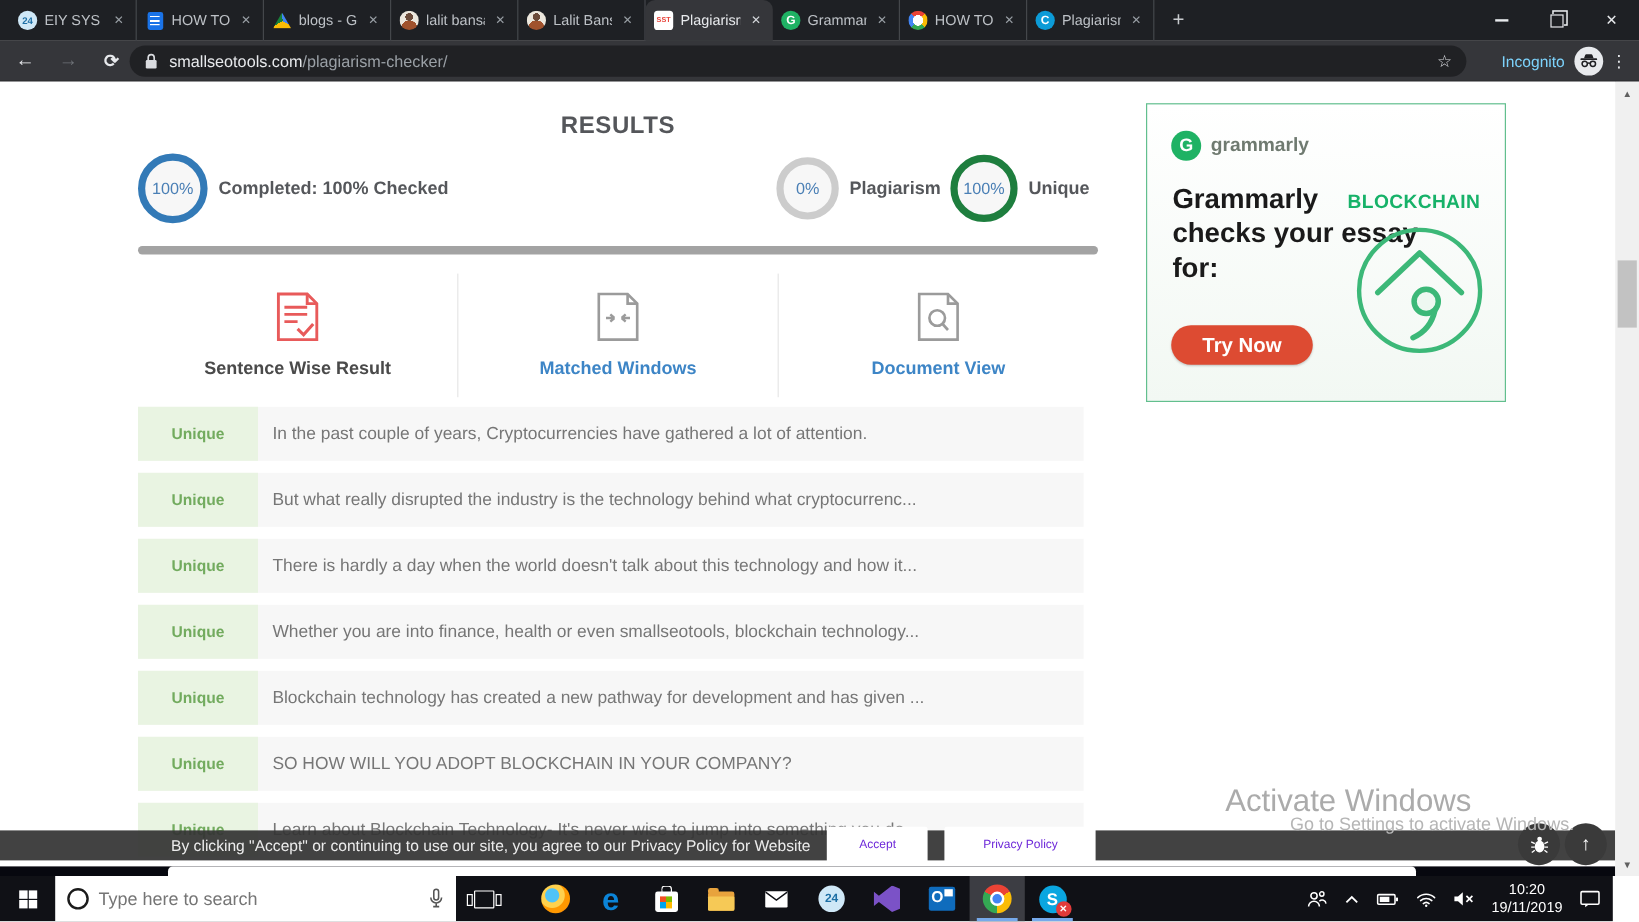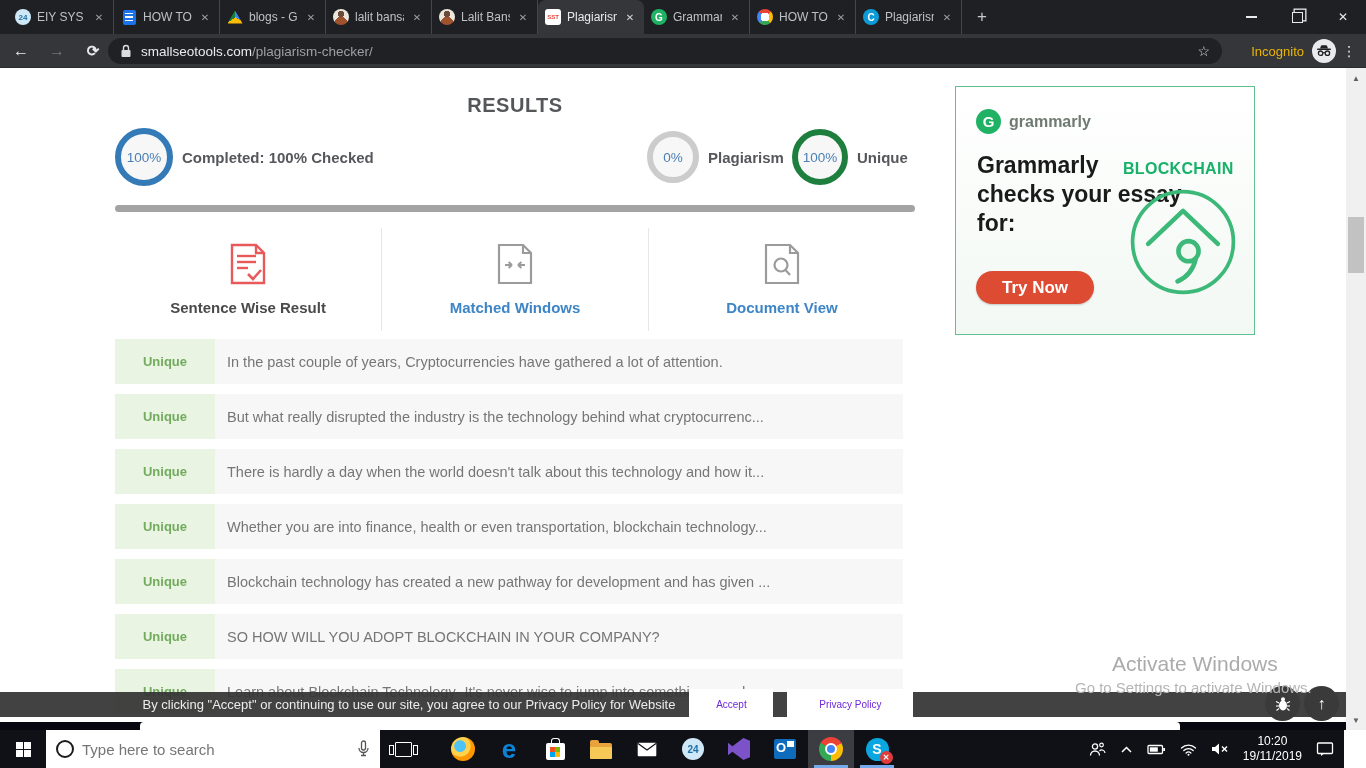--- a/index.html
+++ b/index.html
@@ -47,21 +47,21 @@
   .navbtn { width:30px; height:30px; display:flex; align-items:center; justify-content:center; font-size:16px; color:#e8eaed; margin-left:6px; }
   .navbtn.back::before { content:"←"; }
   .navbtn.fwd { color:#6e7277; } .navbtn.fwd::before { content:"→"; }
   .navbtn.reload::before { content:"⟳"; font-size:15px; font-weight:bold; }
   .addressbar { position:absolute; left:108px; top:4px; width:1114px; height:26px; background:#202124; border-radius:13px; display:flex; align-items:center; padding:0 12px; gap:9px; }
   .lock-ic { display:flex; }
   .url { font-size:13.5px; color:#e8eaed; white-space:nowrap; }
   .url .path { color:#9aa0a6; }
   .star { margin-left:auto; color:#dadce0; font-size:14px; }
   .star::before { content:"☆"; }
-  .incognito-wrap { position:absolute; right:30px; top:0; height:34px; display:flex; align-items:center; gap:8px; color:#eab308; font-size:13px; }
+  .incognito-wrap { position:absolute; right:30px; top:0; height:34px; display:flex; align-items:center; gap:8px; color:#7dd3fc; font-size:13px; }
   .incog-badge { width:24px; height:24px; border-radius:50%; background:#e8eaed; display:flex; align-items:center; justify-content:center; }
   .menu-dots { position:absolute; right:6px; top:0; height:34px; width:22px; display:flex; align-items:center; justify-content:center; color:#e8eaed; font-size:14px; }
   .menu-dots::before { content:"⋮"; }
 
   
   .content { position:absolute; top:68px; left:0; width:1346px; height:662px; background:#fff; }
   .results-title { position:absolute; left:115px; top:26px; width:800px; text-align:center; font-size:20px; font-weight:bold; color:#54565a; letter-spacing:.5px; }
   .stat { position:absolute; display:flex; align-items:center; gap:9px; }
   .stat-circle { border-radius:50%; background:#f7f7f7; display:flex; align-items:center; justify-content:center; font-size:13.5px; color:#4a7fb5; flex:none; }
   .stat-circle.blue { width:58px; height:58px; border:6px solid #337ab7; }
@@ -87,21 +87,21 @@
   .ad-logo-row { position:absolute; left:20px; top:22px; display:flex; align-items:center; gap:8px; }
   .ad-g { width:25px; height:25px; border-radius:50%; background:#1fb264; color:#fff; font-weight:bold; font-size:15px; display:flex; align-items:center; justify-content:center; }
   .ad-g::before { content:"G"; }
   .ad-brand { font-size:16px; font-weight:bold; color:#6f7a70; }
   .ad-headline { position:absolute; left:21px; top:64px; width:205px; font-size:23px; font-weight:800; color:#1a1a1a; line-height:29px; }
   .ad-feature { position:absolute; left:167px; top:73px; font-size:16px; font-weight:bold; color:#17b269; letter-spacing:.3px; }
   .ad-circle { position:absolute; left:172px; top:100px; }
   .ad-cta { position:absolute; left:20px; top:184px; width:118px; height:33px; border-radius:17px; background:#dd4b32; color:#fff; font-size:17px; font-weight:bold; display:flex; align-items:center; justify-content:center; box-shadow:0 1px 2px rgba(0,0,0,.2); }
 
   
-  .wm1 { position:absolute; left:1112px; top:584px; font-size:21px; color:#ababab; z-index:30; }
+  .wm1 { position:absolute; left:1021px; top:584px; font-size:26px; color:#ababab; z-index:30; }
   .wm2 { position:absolute; left:1075px; top:611px; font-size:15px; color:#b5b5b5; z-index:30; }
 
   .bottom-strip { position:absolute; left:0; top:654px; width:1346px; height:8px; background:#07080f; }
   .bottom-strip .inner { position:absolute; left:140px; top:0; width:1040px; height:8px; background:#fff; border-radius:4px 4px 0 0; }
 
   
   .cookiebar { position:absolute; left:0; top:624px; width:1346px; height:25px; background:rgba(52,52,52,.93); z-index:20; display:flex; align-items:center; justify-content:center; gap:14px; padding-right:290px; }
   .cookie-msg { color:#ececec; font-size:13px; }
   .cookie-btn { background:#fff; color:#6d28d9; font-size:10px; height:31px; display:flex; align-items:center; justify-content:center; border:none; border-radius:2px; font-family:"Liberation Sans",sans-serif; }
   .btn-accept { width:84px; } .btn-privacy { width:126px; }
@@ -313,21 +313,21 @@
       <div class="row">
         <div class="badge">Unique</div>
         <div class="rowtext">But what really disrupted the industry is the technology behind what cryptocurrenc...</div>
       </div>
       <div class="row">
         <div class="badge">Unique</div>
         <div class="rowtext">There is hardly a day when the world doesn't talk about this technology and how it...</div>
       </div>
       <div class="row">
         <div class="badge">Unique</div>
-        <div class="rowtext">Whether you are into finance, health or even transportation, blockchain technology...</div>
+        <div class="rowtext">Whether you are into finance, health or even smallseotools, blockchain technology...</div>
       </div>
       <div class="row">
         <div class="badge">Unique</div>
         <div class="rowtext">Blockchain technology has created a new pathway for development and has given ...</div>
       </div>
       <div class="row">
         <div class="badge">Unique</div>
         <div class="rowtext">SO HOW WILL YOU ADOPT BLOCKCHAIN IN YOUR COMPANY?</div>
       </div>
       <div class="row">

